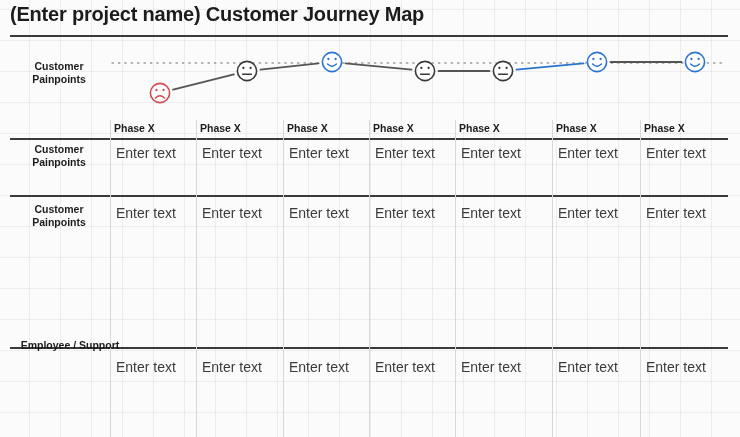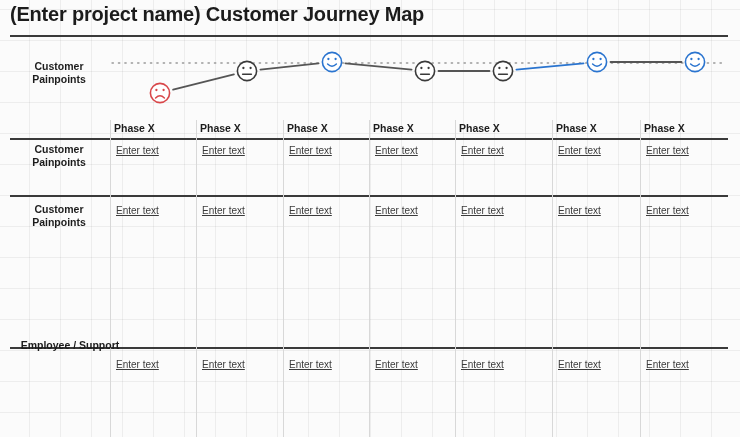--- a/index.html
+++ b/index.html
@@ -75,24 +75,23 @@
     position: absolute;
     top: 122px;
     font-size: 10.5px;
     font-weight: bold;
     color: #1c1c1c;
     white-space: nowrap;
   }
   
   .celltext {
     position: absolute;
-    font-size: 10px;
+    font-size: 14px;
     color: #3b3b3b;
     white-space: nowrap;
-    text-decoration: underline;
   }
 
   
   #chart {
     position: absolute;
     left: 0;
     top: 0;
     width: 740px;
     height: 120px;
   }

